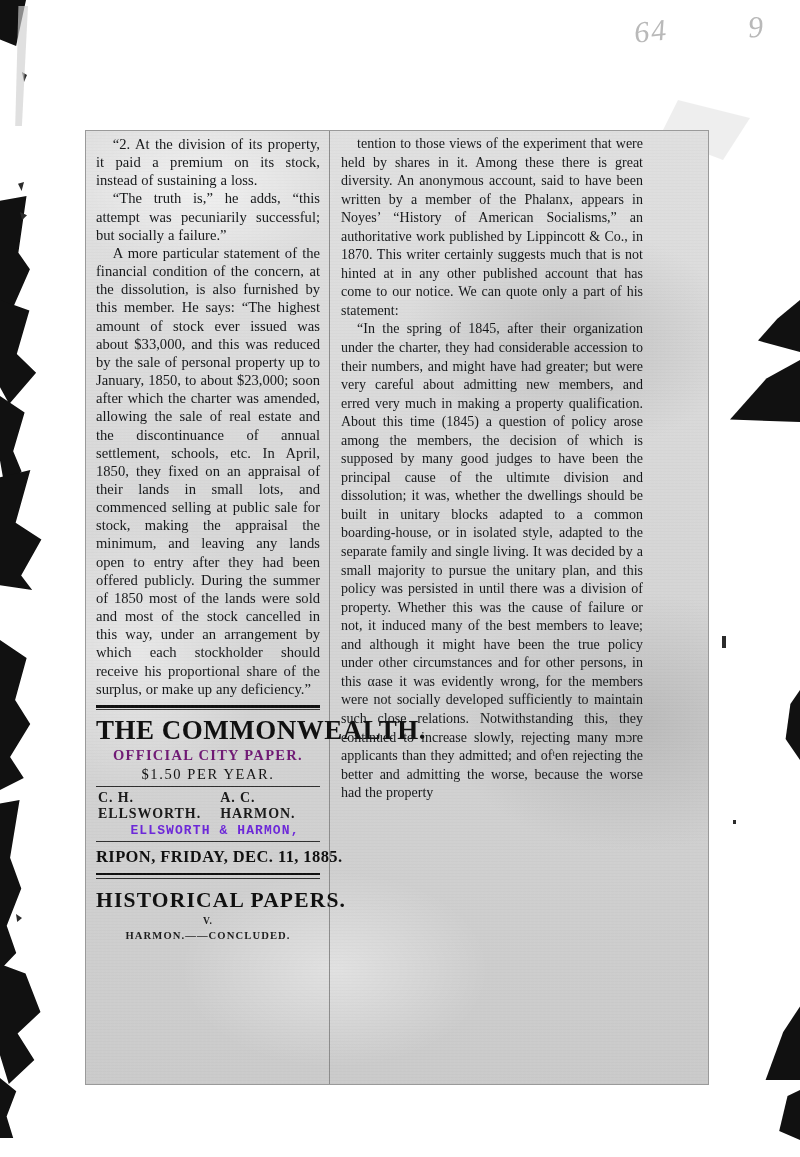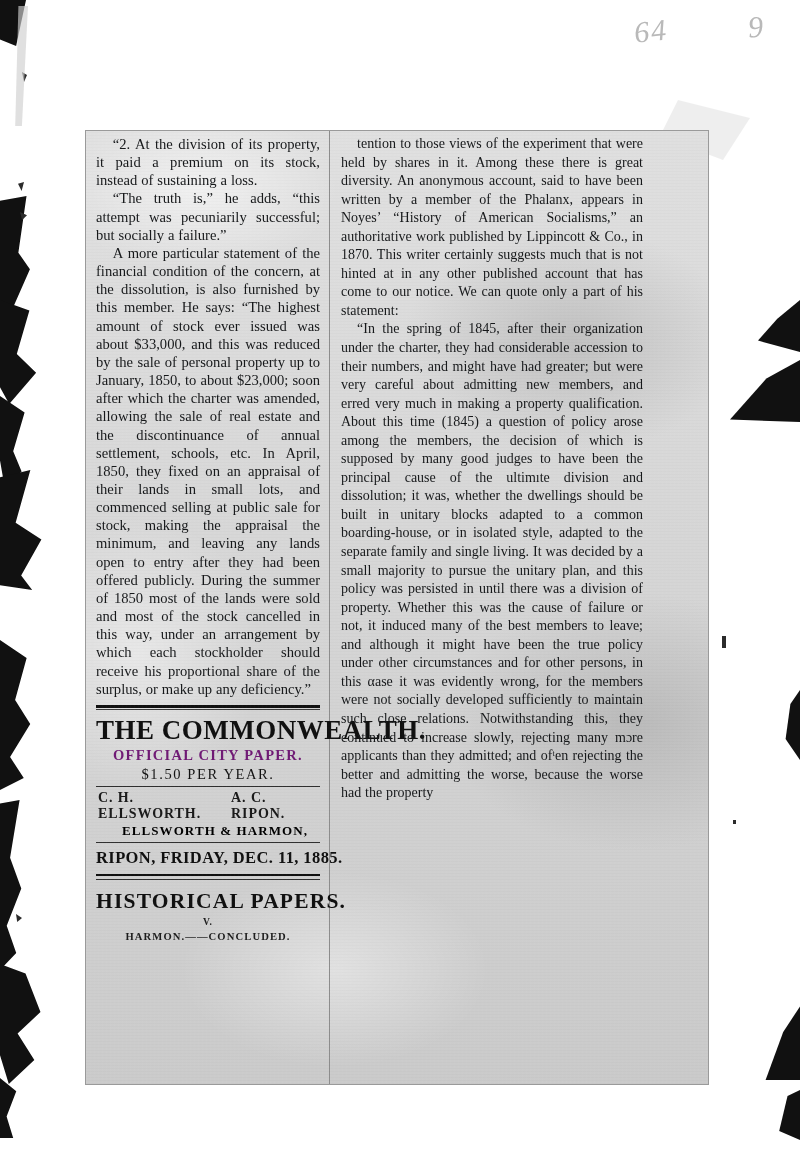--- a/index.html
+++ b/index.html
@@ -162,23 +162,24 @@
     font-weight: 700;
     letter-spacing: .9px;
     color: #1a1a1a;
     margin: 2px 2px 1px 2px;
   }
   .mast-firm {
     text-align: center;
     font-size: 13px;
     font-weight: 700;
     letter-spacing: 1.1px;
-    color: #000000;
+    color: #6d28d9;
     margin: 0 0 2px 0;
     padding-left: 14px;
+    font-family: Liberation Mono, monospace;
   }
   .mast-place {
     text-align: center;
     font-size: 16.5px;
     font-weight: 700;
     letter-spacing: .4px;
     color: #101010;
     margin: 5px 0 6px 0;
     white-space: nowrap;
   }
@@ -269,21 +270,21 @@
       <div class="mast-title">THE COMMONWEALTH.</div>
 
       <div class="mast-sub1">OFFICIAL CITY PAPER.</div>
 
       <div class="mast-sub2">$1.50 PER YEAR.</div>
 
       <div class="rule-thin"></div>
 
       <div class="mast-editors">
         <span>C. H. ELLSWORTH.</span>
-        <span>A. C. RIPON.</span>
+        <span>A. C. HARMON.</span>
       </div>
 
       <div class="mast-firm">ELLSWORTH &amp; HARMON,</div>
 
       <div class="rule-thin"></div>
 
       <div class="mast-place">RIPON, FRIDAY, DEC. 11, 1885.</div>
 
       <div class="rule-dbl"></div>
       <div class="rule-thin"></div>

